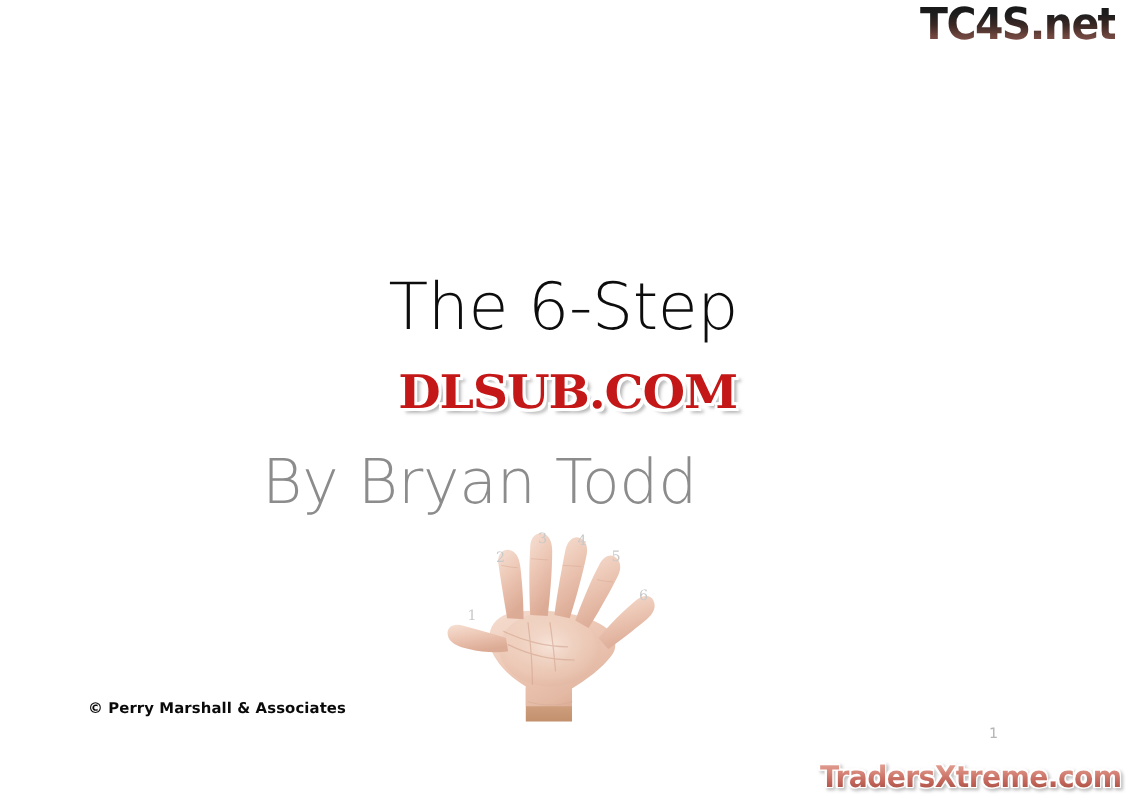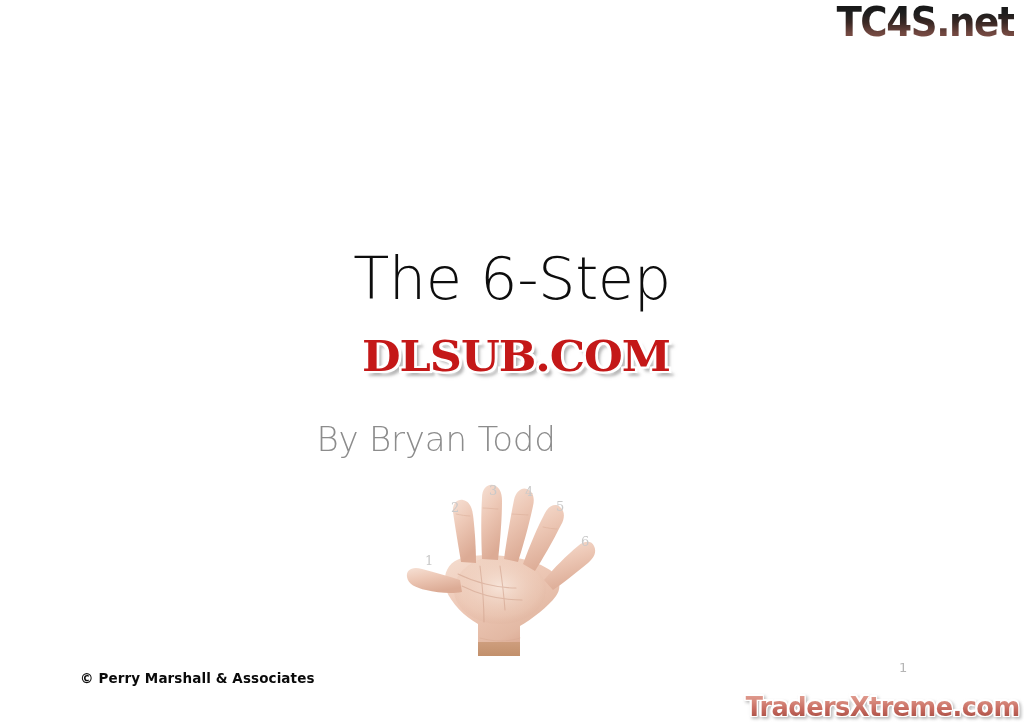--- a/index.html
+++ b/index.html
@@ -67,21 +67,21 @@
   .title-line-2 { letter-spacing: -0.6px; }
 
   .byline {
     position: absolute;
     top: 413px;
     left: 0;
     width: 872px;
     text-align: center;
     font-family: "DejaVu Sans", sans-serif;
     font-weight: 300;
-    font-size: 34px;
+    font-size: 56px;
     line-height: 52px;
     color: #8c8c8c;
     letter-spacing: -0.2px;
     white-space: nowrap;
   }
 
   
   .dlsub-watermark {
     position: absolute;
     top: 334px;
@@ -120,21 +120,21 @@
     font-size: 13px;
     color: #c9c9c9;
     user-select: none;
     line-height: 1;
   }
 
   
   .copyright {
     position: absolute;
     left: 80px;
-    top: 670px;
+    top: 636px;
     font-family: "DejaVu Sans", sans-serif;
     font-weight: bold;
     font-size: 13.5px;
     color: #0a0a0a;
     letter-spacing: 0.1px;
     white-space: nowrap;
   }
 
   .page-number {
     position: absolute;

